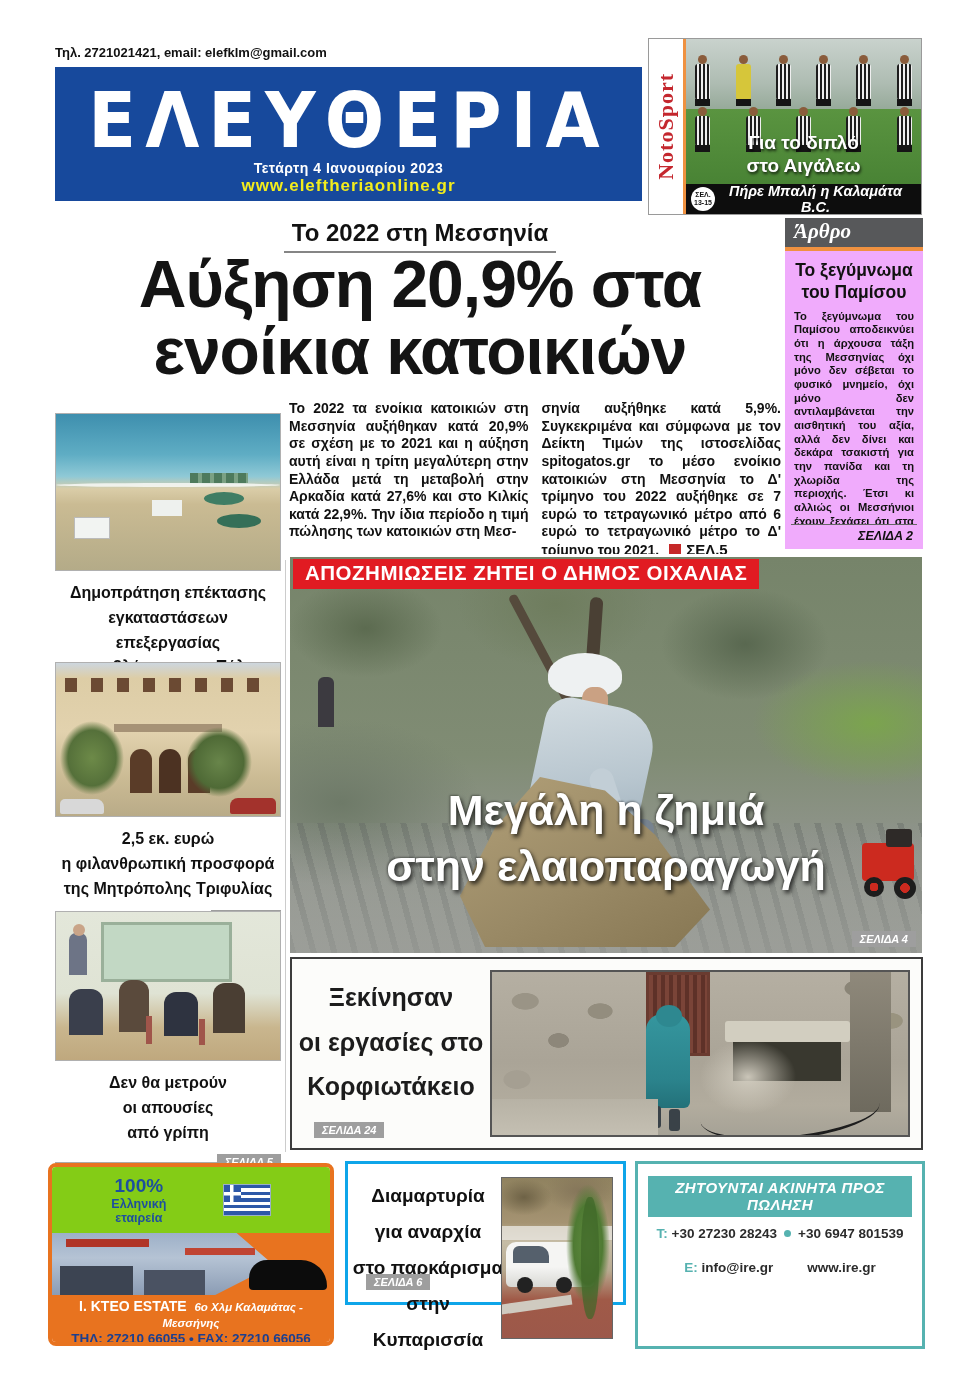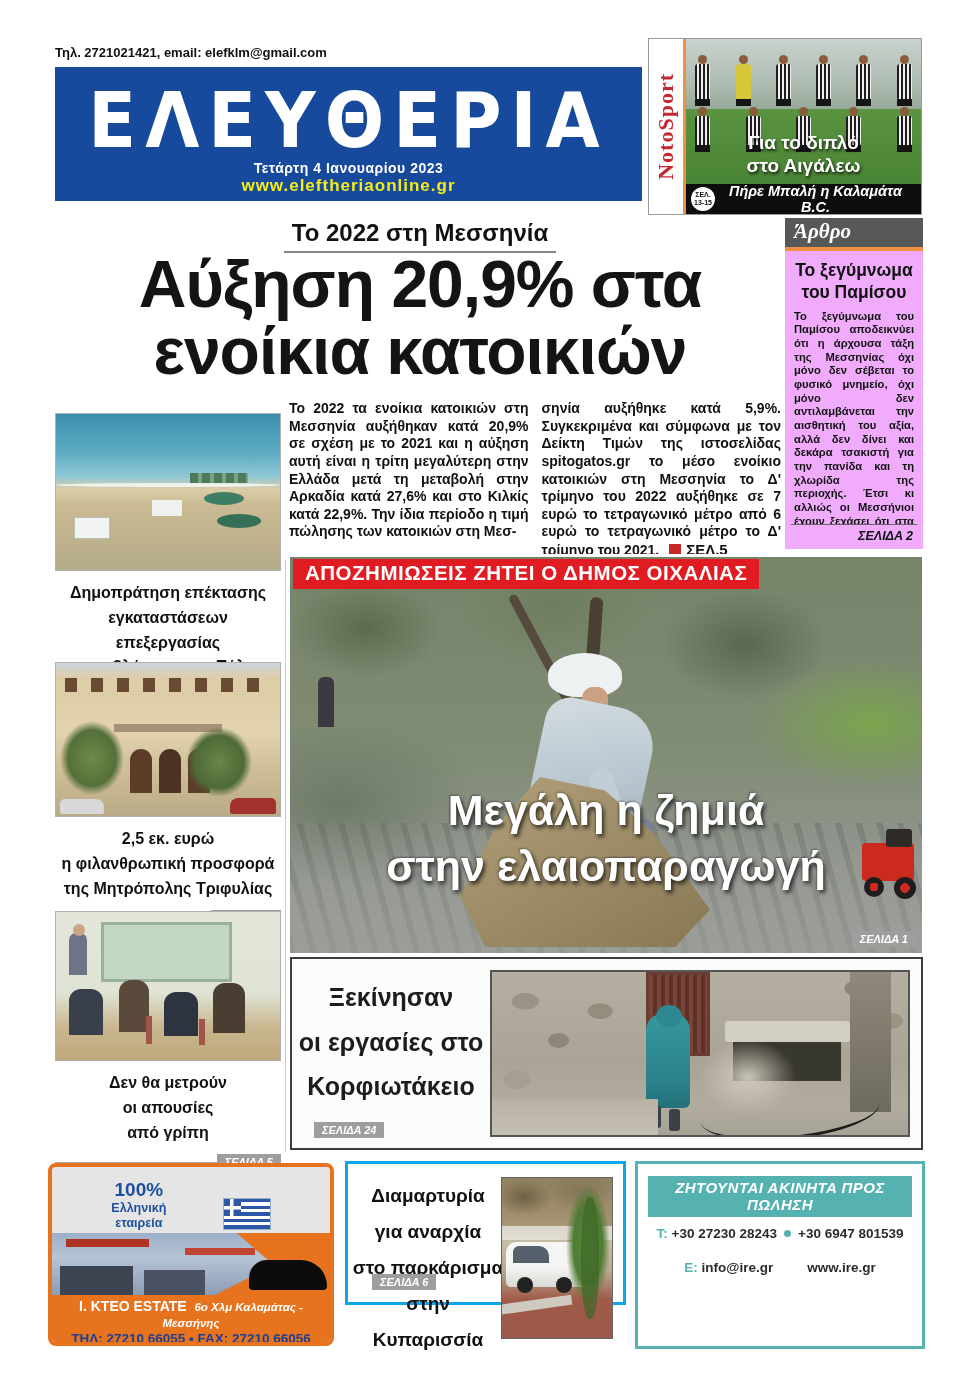--- a/index.html
+++ b/index.html
@@ -118,21 +118,21 @@
         background:#fff;overflow:hidden;box-sizing:border-box;}
   .kteo-top{height:66px;display:flex;}
   .kteo-logo{width:152px;position:relative;padding:5px 0 0 44px;box-sizing:border-box;}
   .kteo-sketch{position:absolute;left:5px;top:8px;width:36px;height:46px;}
   .kteo-sketch span{position:absolute;border:0 solid;}
   .ks-a{left:0;top:4px;width:34px;height:18px;border-top:3px solid #e8731f;border-radius:50%;}
   .ks-b{left:2px;top:16px;width:32px;height:16px;border-top:2px solid #8a8a8a;border-radius:50%;}
   .ks-c{left:0;top:27px;width:34px;height:16px;border-top:2px solid #b9b9b9;border-radius:50%;}
   .kteo-word1{font-size:33px;font-weight:900;color:#e8731f;letter-spacing:1px;line-height:.95;}
   .kteo-word2{font-size:21px;font-weight:900;color:#141414;letter-spacing:1px;margin-top:-3px;}
-  .kteo-right{flex:1;background:#e5e5e5;display:flex;align-items:flex-end;justify-content:space-evenly;padding:3px;}
+  .kteo-right{flex:1;background:#84cc16;display:flex;align-items:center;justify-content:space-evenly;padding:3px;}
   .kteo-pct{text-align:center;color:#1d4f9e;font-weight:800;line-height:1.15;}
   .kteo-pct .big{font-size:19px;}
   .kteo-pct .sm{font-size:12.5px;display:block;}
   .kteo-flag{width:46px;height:30px;position:relative;background:repeating-linear-gradient(180deg,#2d58a8 0 3.3px,#fff 3.3px 6.6px);
              border:1px solid #9ab0c8;flex:none;}
   .kteo-canton{position:absolute;left:0;top:0;width:17px;height:16.5px;
     background:linear-gradient(#fff,#fff) 50% 0/3.5px 100% no-repeat,
                linear-gradient(#fff,#fff) 0 50%/100% 3.5px no-repeat,#2d58a8;}
   .kteo-photo{height:62px;position:relative;overflow:hidden;
               background:linear-gradient(180deg,#9db0c8 0%,#b5c3d4 40%,#8b9cb4 100%);}
@@ -143,21 +143,21 @@
   .kswoosh{position:absolute;right:0;top:0;width:48%;height:100%;background:#e8731f;
            clip-path:polygon(100% 0,100% 100%,14% 100%,58% 52%,30% 0);}
   .kcar{position:absolute;right:3px;bottom:5px;width:78px;height:30px;background:#0c0c0c;border-radius:18px 26px 4px 4px;}
   .kteo-bottom{height:47px;background:#e8731f;color:#fff;text-align:center;padding-top:3px;box-sizing:border-box;}
   .kb-line1{font-size:14px;font-weight:900;}
   .kb-rest{font-size:11.5px;font-weight:800;font-style:italic;}
   .kb-line2{font-size:13.5px;font-weight:900;color:#1c3f8f;margin-top:1px;}
 
   .parking{position:absolute;left:345px;top:1161px;width:281px;height:144px;border:3px solid #0ea5e9;background:#fff;box-sizing:border-box;}
   .pk-title{position:absolute;left:4px;top:14px;width:152px;text-align:center;font-size:19px;font-weight:700;line-height:1.9;}
-  .pk-badge{position:absolute;left:24px;bottom:12px;}
+  .pk-badge{position:absolute;left:18px;bottom:12px;}
   .pk-photo{position:absolute;right:10px;top:13px;width:110px;height:160px;border:1px solid #666;overflow:hidden;
     background:
       radial-gradient(40px 26px at 20% 12%,#6e6246 0%,rgba(110,98,70,0) 70%),
       radial-gradient(50px 30px at 70% 8%,#85765a 0%,rgba(133,118,90,0) 70%),
       linear-gradient(180deg,#8f825f 0%,#a59372 28%,#c6bda6 40%,#b7a98f 58%,#a05a48 76%,#9c584a 100%);}
   .pk-store{left:0;top:30%;width:100%;height:9%;background:#e8e6e0;opacity:.8;}
   .pk-car{position:absolute;left:4%;top:40%;width:80%;height:28%;background:linear-gradient(180deg,#f5f5f3 55%,#d8d8d4 100%);
           border-radius:10px 16px 5px 5px;}
   .pk-car-win{position:absolute;left:8%;top:8%;width:40%;height:40%;background:#55606c;border-radius:6px 10px 0 0;}
   .pk-wheel{position:absolute;bottom:-6px;width:16px;height:16px;border-radius:50%;background:#222;}
@@ -322,21 +322,21 @@
     <span class="shape" style="left:308px;top:210px;width:24px;height:78px;background:#c2ced6;transform:rotate(-18deg);border-radius:12px;"></span>
     <span class="shape" style="left:300px;top:262px;width:64px;height:96px;background:#77838f;border-radius:10px;"></span>
     <span class="shape" style="left:170px;top:220px;width:250px;height:170px;background:linear-gradient(150deg,#b2a078 0%,#9a8a66 55%,#877753 100%);clip-path:polygon(32% 0,58% 8%,78% 34%,100% 78%,86% 100%,10% 100%,0 70%,14% 30%);"></span>
     <span class="shape" style="left:572px;top:286px;width:52px;height:38px;background:#cc2a1f;border-radius:4px;"></span>
     <span class="shape" style="left:596px;top:272px;width:26px;height:18px;background:#2e2a28;border-radius:3px;"></span>
     <span class="shape" style="left:574px;top:320px;width:20px;height:20px;background:radial-gradient(circle,#cc2a1f 0 30%,#1d1d1d 32%);border-radius:50%;"></span>
     <span class="shape" style="left:604px;top:320px;width:22px;height:22px;background:radial-gradient(circle,#cc2a1f 0 30%,#1d1d1d 32%);border-radius:50%;"></span>
     <div class="mp-banner">ΑΠΟΖΗΜΙΩΣΕΙΣ ΖΗΤΕΙ Ο ΔΗΜΟΣ ΟΙΧΑΛΙΑΣ</div>
     <div class="mp-overlay ml">Μεγάλη η ζημιά
 στην ελαιοπαραγωγή</div>
-    <span class="badge mp-badge">ΣΕΛΙΔΑ 1</span>
+    <span class="badge mp-badge">ΣΕΛΙΔΑ 4</span>
   </div>
 
   <div class="korfi">
     <div class="korfi-title ml">Ξεκίνησαν
 οι εργασίες στο
 Κορφιωτάκειο</div>
     <span class="badge korfi-badge">ΣΕΛΙΔΑ 24</span>
     <div class="korfi-photo">
       <span class="shape" style="left:37%;top:0;width:14%;height:48%;background:repeating-linear-gradient(90deg,#7a4438 0 4px,#5e3128 4px 8px);border:3px solid #6a3b30;"></span>
       <span class="shape" style="left:56%;top:30%;width:30%;height:13%;background:#d2cec0;border-radius:3px;"></span>

